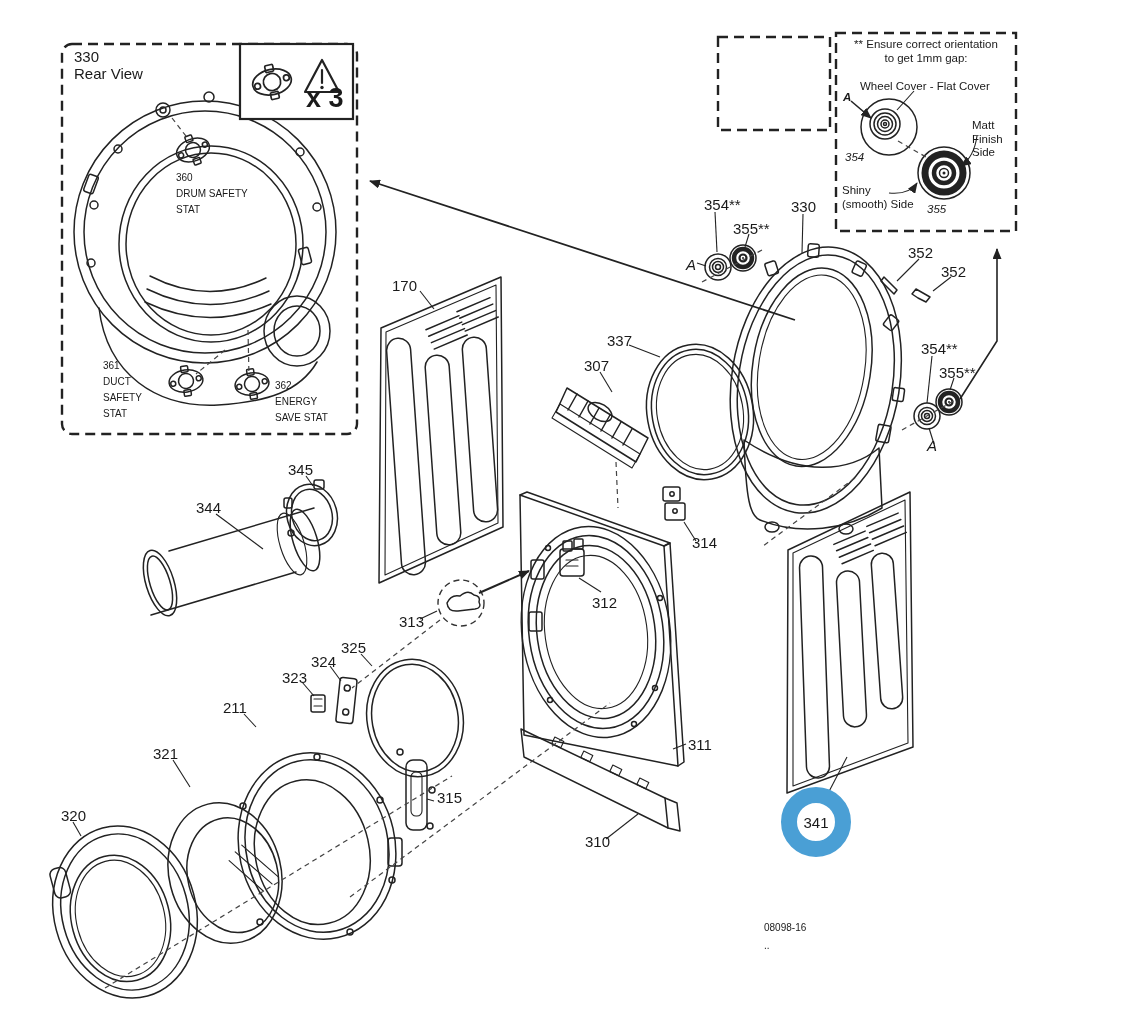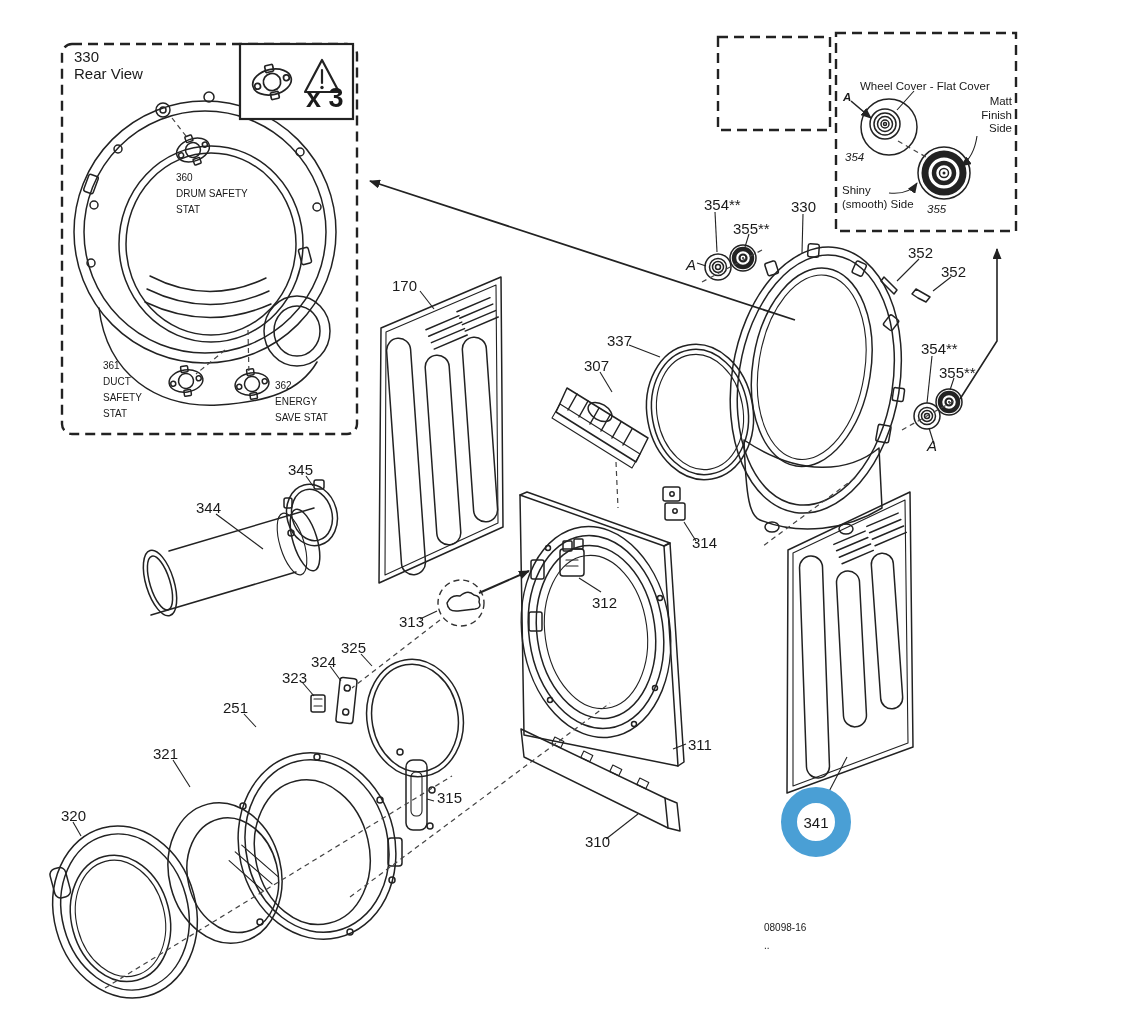--- a/index.html
+++ b/index.html
@@ -16,21 +16,21 @@
   .ldr { stroke:#222; stroke-width:1.1; fill:none; }
   .fill { fill:#222; stroke:none; }
   .lbl { position:absolute; font-size:15px; line-height:17px; white-space:pre-line; }
   .md  { font-size:10px; line-height:16px; }
   .sm  { font-size:11.5px; line-height:13.5px; }
   .note{ font-size:15.5px; line-height:19.5px; }
   .it  { font-style:italic; }
   .b   { font-weight:bold; }
   .x3  { font-size:27px; font-weight:bold; }
   .ctr { text-align:center; }
-  .rt  { text-align:right; }
+  .rt  { text-align:left;margin-top:24px; }
 </style>
 </head>
 <body>
 
 <div class="stage">
 
 <svg class="art" width="1126" height="1032" viewBox="0 0 1126 1032">
   <defs>
     <marker id="ah" markerWidth="12" markerHeight="9" refX="10" refY="4.5" orient="auto" markerUnits="userSpaceOnUse">
       <path d="M0,0 L11,4.5 L0,9 z" fill="#222"></path>
@@ -388,20 +388,22 @@
 STAT</div>
 <div class="lbl md" style="left:103px; top:358px">361
 DUCT
 SAFETY
 STAT</div>
 <div class="lbl md" style="left:275px; top:378px">362
 ENERGY
 SAVE STAT</div>
 <div class="lbl x3" style="left:306px; top:90px">x 3</div>
 
+<div class="lbl sm ctr" style="left:839px; top:38px; width:174px">** Ensure correct orientation
+to get 1mm gap:</div>
 <div class="lbl sm" style="left:860px; top:80px">Wheel Cover - Flat Cover</div>
 <div class="lbl sm it b" style="left:843px; top:91px">A</div>
 <div class="lbl sm it" style="left:845px; top:151px">354</div>
 <div class="lbl sm it" style="left:927px; top:203px">355</div>
 <div class="lbl sm" style="left:842px; top:184px">Shiny
 (smooth) Side</div>
 <div class="lbl sm rt" style="left:972px; top:95px; width:40px">Matt
 Finish
 Side</div>
 
@@ -422,21 +424,21 @@
 <div class="lbl" style="left:196px; top:499px">344</div>
 <div class="lbl" style="left:692px; top:534px">314</div>
 <div class="lbl" style="left:592px; top:594px">312</div>
 <div class="lbl" style="left:399px; top:613px">313</div>
 <div class="lbl" style="left:688px; top:736px">311</div>
 <div class="lbl" style="left:585px; top:833px">310</div>
 <div class="lbl" style="left:437px; top:789px">315</div>
 <div class="lbl" style="left:341px; top:639px">325</div>
 <div class="lbl" style="left:311px; top:653px">324</div>
 <div class="lbl" style="left:282px; top:669px">323</div>
-<div class="lbl" style="left:223px; top:699px">251</div>
+<div class="lbl" style="left:223px; top:699px">211</div>
 <div class="lbl" style="left:153px; top:745px">321</div>
 <div class="lbl" style="left:61px;  top:807px">320</div>
 <div class="lbl ctr" style="left:796px; top:814px; width:40px">341</div>
 
 <div class="lbl md" style="left:764px; top:920px">08098-16</div>
 <div class="lbl md" style="left:764px; top:938px">..</div>
 
 </div>
 
 </body></html>

